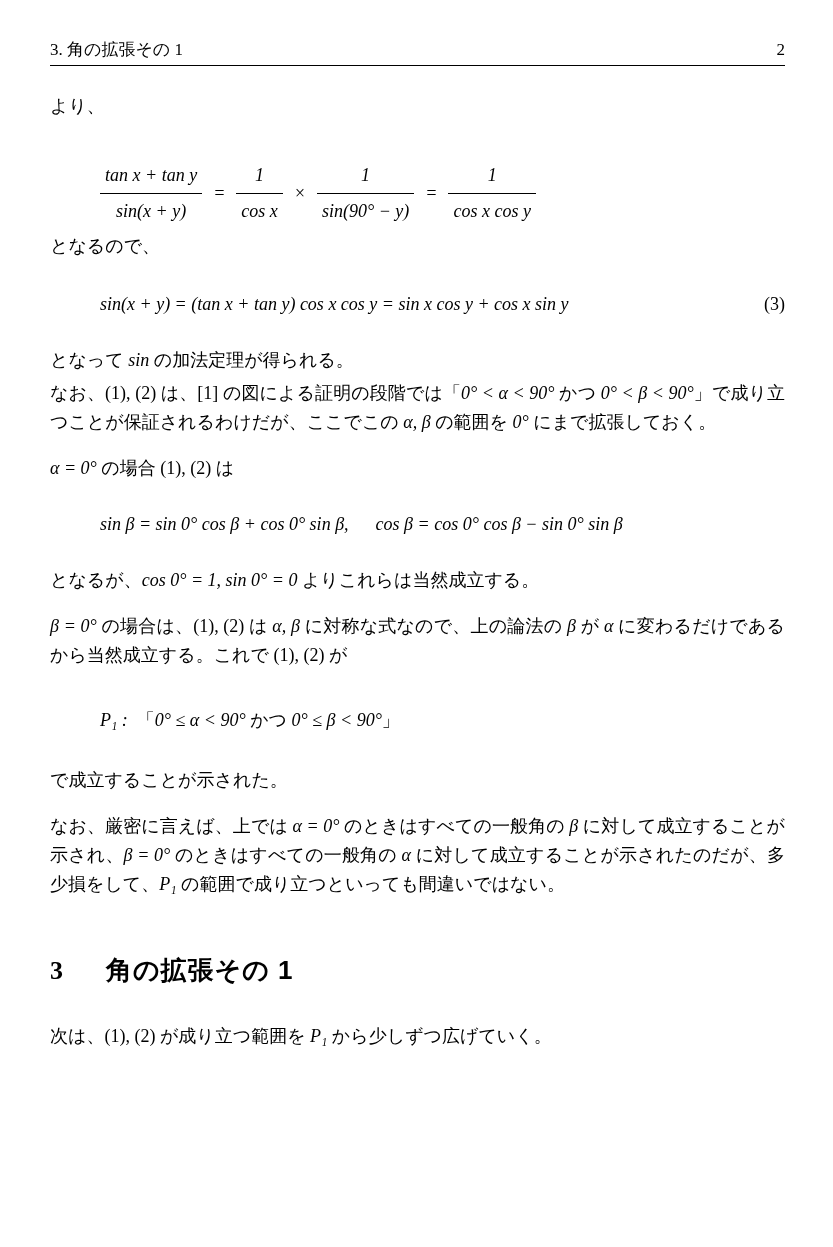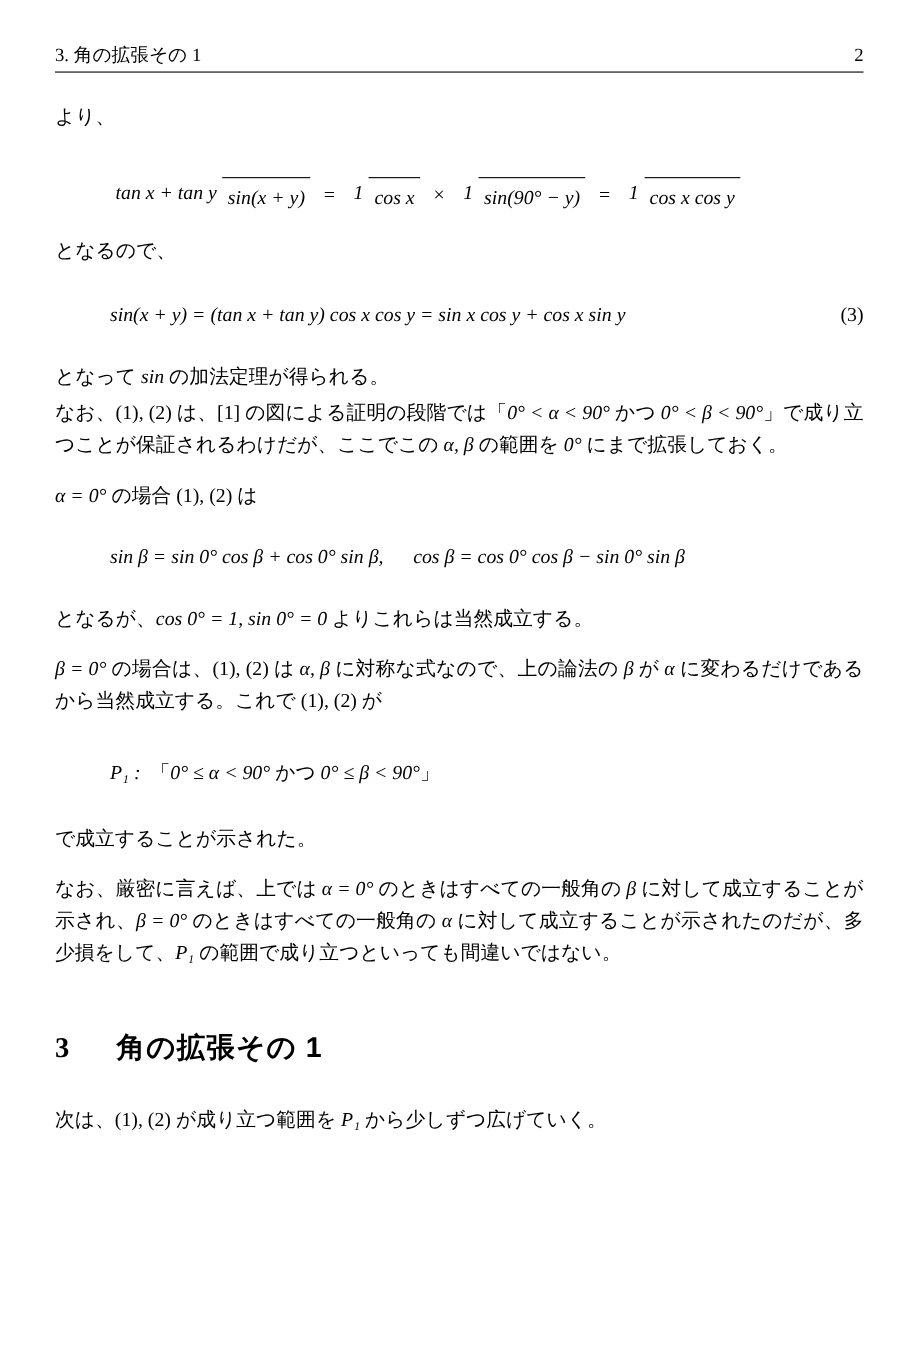--- a/index.html
+++ b/index.html
@@ -29,21 +29,21 @@
     text-align:justify;
   }
   .m{font-style:italic;font-family:"Liberation Serif","DejaVu Serif",serif;}
   .j{font-style:normal;}
   
   .disp{
     margin-left:50px;
     font-size:18px;line-height:29px;
   }
   .eq-frac{display:flex;align-items:center;gap:11px;}
-  .frac{display:inline-flex;text-align:center;font-style:italic;}
+  .frac{display:inline-flex;flex-direction:column;text-align:center;font-style:italic;}
   .frac .num{padding:0 5px 3px;}
   .frac .den{border-top:1.2px solid #000;padding:3px 5px 0;}
   .rel,.op{font-style:italic;}
   .eq-tagged{display:flex;justify-content:space-between;align-items:baseline;}
   .eq-tag{font-style:normal;}
   
   .heading{
     display:flex;align-items:baseline;gap:27px;
     font-size:26px;font-weight:bold;line-height:32px;
   }
@@ -77,21 +77,21 @@
       <span class="num">1</span>
       <span class="den">sin(90° − y)</span>
     </span>
     <span class="rel">=</span>
     <span class="frac">
       <span class="num">1</span>
       <span class="den">cos x cos y</span>
     </span>
   </div>
 
-  <div class="para" style="margin-top:20px"><span class="j">となるので、</span></div>
+  <div class="para" style="margin-top:6px"><span class="j">となるので、</span></div>
 
   <div class="disp eq-tagged" style="margin-top:29px">
     <span class="m">sin(x + y) = (tan x + tan y) cos x cos y = sin x cos y + cos x sin y</span>
     <span class="eq-tag">(3)</span>
   </div>
 
   <div class="para" style="margin-top:27px"><span class="j">となって </span><span class="m">sin</span><span class="j"> の加法定理が得られる。</span></div>
 
   <div class="para" style="margin-top:4px"><span class="j">なお、(1), (2) は、[1] の図による証明の段階では「</span><span class="m">0° &lt; α &lt; 90°</span><span class="j"> かつ </span><span class="m">0° &lt; β &lt; 90°</span><span class="j">」で成り立つことが保証されるわけだが、ここでこの </span><span class="m">α, β</span><span class="j"> の範囲を </span><span class="m">0°</span><span class="j"> にまで拡張しておく。</span></div>
 

